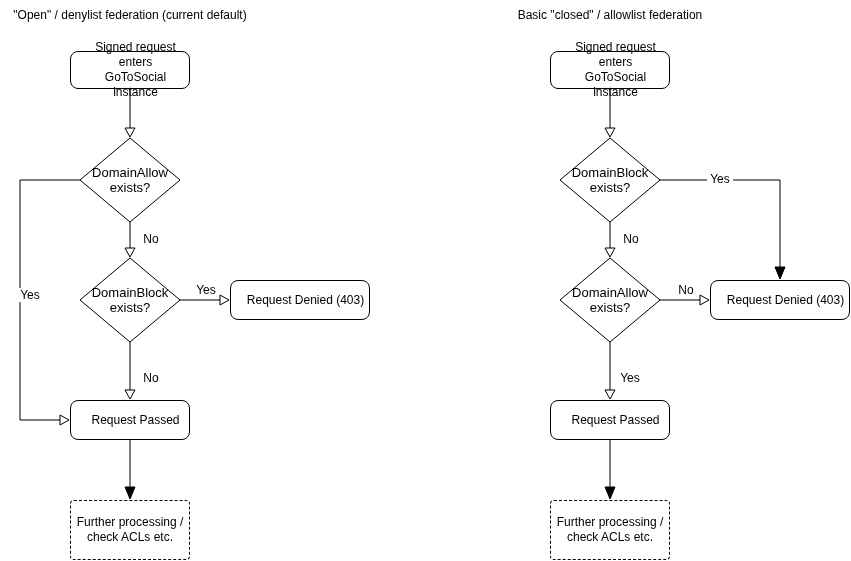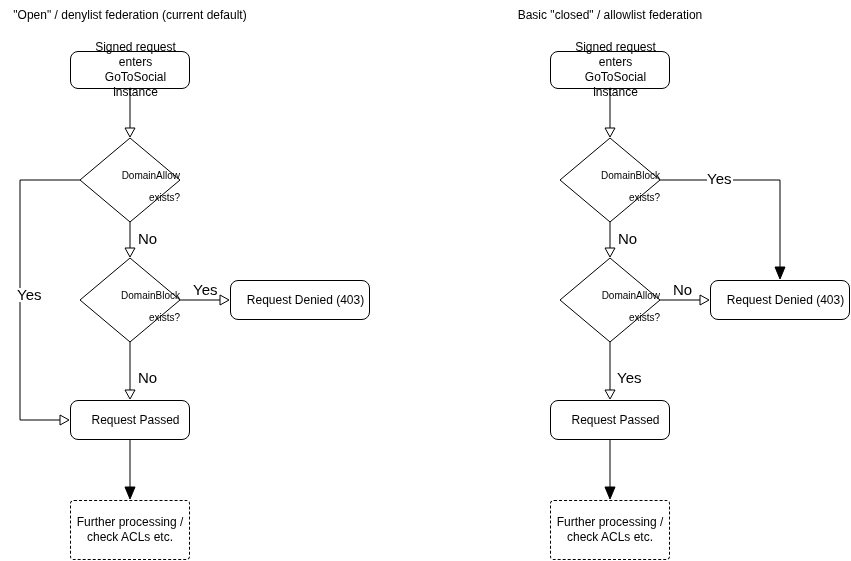--- a/index.html
+++ b/index.html
@@ -37,31 +37,32 @@
     align-items: center;
     justify-content: center;
     text-align: center;
   }
   .rounded { border-radius: 8px; padding-left: 11px; }
   .dashedbox { border: 1px dashed #000000; border-radius: 4px; }
   .multiline { white-space: pre-line; }
   .diamond-label {
     position: absolute;
     width: 100px;
-    font-size: 10px;
-    line-height: 22px;
-    text-align: right;
+    font-size: 13px;
+    line-height: 15px;
+    text-align: center;
     white-space: pre-line;
     pointer-events: none;
   }
   .edge-label {
     position: absolute;
     width: 26px;
-    font-size: 15px;
+    font-size: 12px;
     line-height: 14px;
+    text-align: center;
   }
   .on-line { background: #ffffff; }
 </style>
 </head>
 <body>
 
 <div class="stage">
 
   <svg class="edges-svg" viewBox="0 0 851 561" xmlns="http://www.w3.org/2000/svg">
 

